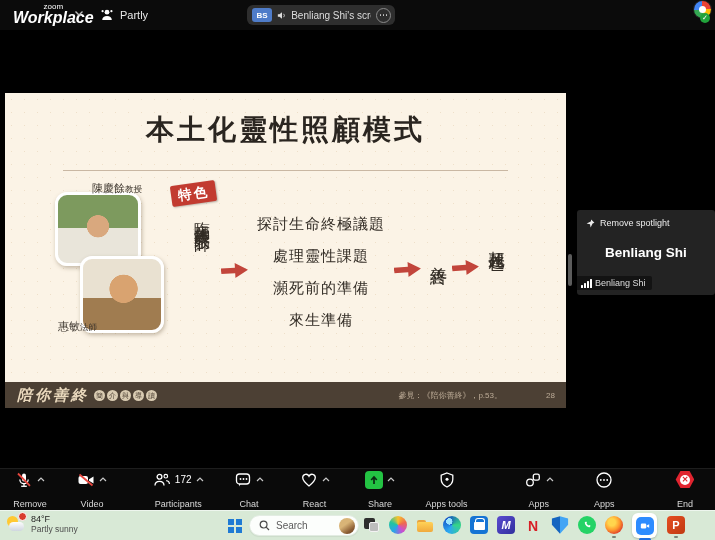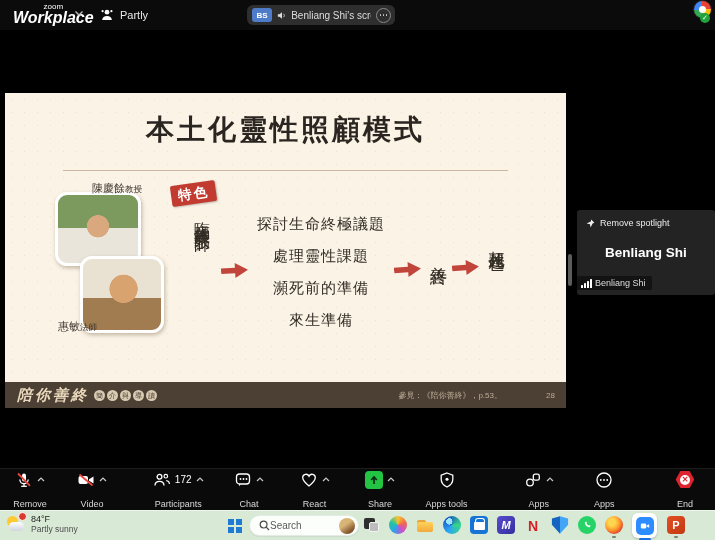--- a/index.html
+++ b/index.html
@@ -91,21 +91,21 @@
   .taskbar { position:absolute; left:0; top:510px; width:715px; height:30px; background:#d8e9d6; border-top:1px solid #eef6ee; display:flex; align-items:center; }
   .weather { position:absolute; left:6px; top:3px; display:flex; align-items:center; gap:5px; }
   .w-icon { position:relative; width:20px; height:20px; }
   .w-sun { position:absolute; left:1px; top:2px; width:11px; height:11px; border-radius:50%; background:#ffc933; }
   .w-cloud { position:absolute; left:3px; top:8px; width:15px; height:9px; border-radius:6px; background:linear-gradient(#fdfdfd,#cfd6df); }
   .w-badge { position:absolute; right:-1px; top:-2px; width:9px; height:9px; border-radius:50%; background:#d83b2d; border:1px solid #fff; }
   .w-text .l1 { font-size:9px; color:#1c1c1c; }
   .w-text .l2 { font-size:8.5px; color:#4d4d4d; }
   .start { position:absolute; left:228px; top:8px; width:14px; height:14px; display:grid; grid-template-columns:6.2px 6.2px; grid-template-rows:6.2px 6.2px; gap:1.5px; }
   .start i { background:#1f7ad4; display:block; }
-  .search-pill { position:absolute; left:249px; top:4px; width:110px; height:21px; background:#fcfefc; border:1px solid #e2ece2; border-radius:11px; display:flex; align-items:center; padding:0 3px 0 9px; box-shadow:0 1px 1px rgba(0,0,0,.06); }
+  .search-pill { position:absolute; left:249px; top:4px; width:110px; height:21px; background:#fcfefc; border:1px solid #e2ece2; border-radius:11px; display:flex; align-items:center; gap:6px; padding:0 3px 0 9px; box-shadow:0 1px 1px rgba(0,0,0,.06); }
   .search-pill .ph { font-size:10px; color:#5a5a5a; flex:1; }
   .promo { width:16px; height:16px; border-radius:50%; background:linear-gradient(145deg,#d9b477 0 40%, #8a5c33 75%, #5e3c20); }
   .tb-icons { position:absolute; left:362px; top:2px; display:flex; align-items:flex-start; gap:9px; }
   .cell { position:relative; width:18px; height:26px; display:flex; justify-content:center; }
   .cell .dot { position:absolute; bottom:1px; left:7px; width:4px; height:2.5px; border-radius:2px; background:#7a857a; }
   .ic { width:18px; height:18px; margin-top:3px; }
   .ic-round { border-radius:50%; }
   .tv-back { position:absolute; left:2px; top:5px; width:11px; height:11px; background:#2e2e2e; border-radius:2px; }
   .tv-front { position:absolute; left:7px; top:9px; width:10px; height:10px; background:#bdbdbd; border-radius:2px; border:1px solid #f2f2f2; }
   .ic-copilot { background:conic-gradient(#f8c32c, #ef6950, #c94fd4, #2aa5e8, #21c4a0, #f8c32c); }

